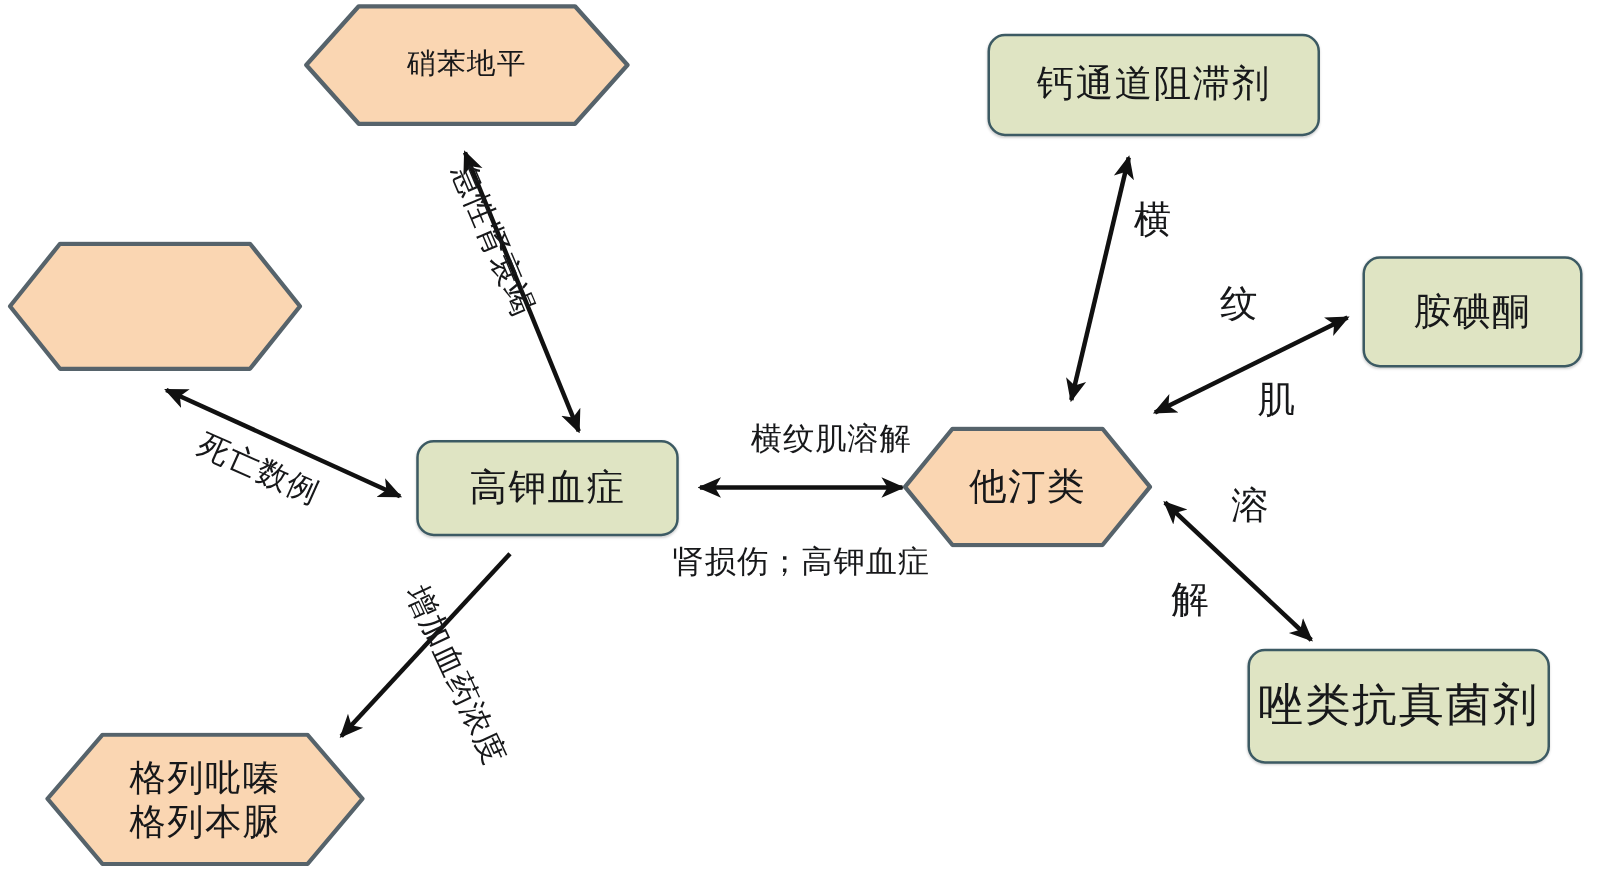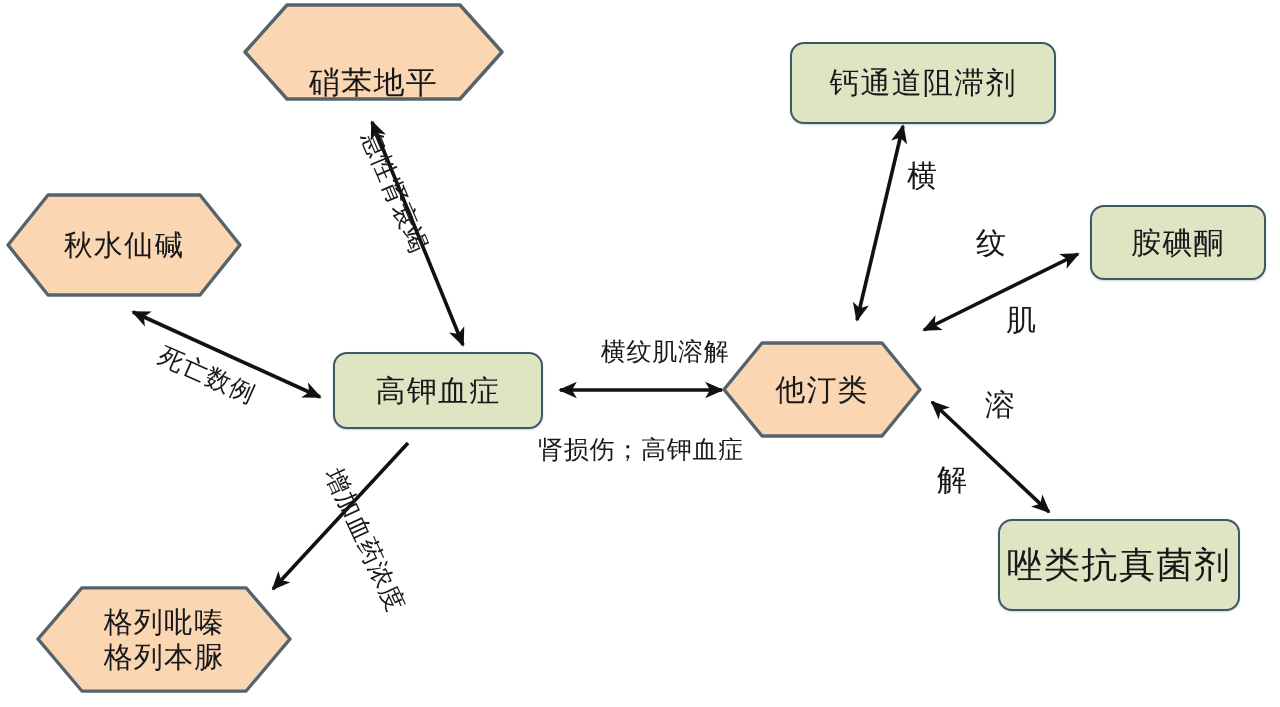--- a/index.html
+++ b/index.html
@@ -99,32 +99,31 @@
 
     <line x1="560" y1="390" x2="722" y2="390" stroke="#111111" stroke-width="3.6" marker-end="url(#ah-end)" marker-start="url(#ah-start)"></line>
 
     <line x1="857" y1="320" x2="903" y2="126" stroke="#111111" stroke-width="3.6" marker-end="url(#ah-end)" marker-start="url(#ah-start)"></line>
 
     <line x1="924" y1="330" x2="1078" y2="254" stroke="#111111" stroke-width="3.6" marker-end="url(#ah-end)" marker-start="url(#ah-start)"></line>
 
     <line x1="932" y1="402" x2="1049" y2="512" stroke="#111111" stroke-width="3.6" marker-end="url(#ah-end)" marker-start="url(#ah-start)"></line>
   </svg>
 
-  <div class="node hex" style="left:243px; top:3px; width:261px; height:98px; font-size:31px;align-items:flex-end;">
+  <div class="node hex" style="left:243px; top:3px; width:261px; height:98px; font-size:23px;">
     <svg class="hexshape" viewBox="0 0 261 98" preserveAspectRatio="none">
       <polygon points="44,2 217,2 259,49 217,96 44,96 2,49" fill="#fad6b2" stroke="#56636b" stroke-width="3.4" stroke-linejoin="round"></polygon>
     </svg>
     <span class="label">硝苯地平</span>
   </div>
 
   <div class="node hex" style="left:6px; top:193px; width:236px; height:104px; font-size:29px;">
     <svg class="hexshape" viewBox="0 0 236 104" preserveAspectRatio="none">
       <polygon points="42,2 194,2 234,52 194,102 42,102 2,52" fill="#fad6b2" stroke="#56636b" stroke-width="3.4" stroke-linejoin="round"></polygon>
     </svg>
-    <span class="label">秋水仙碱</span>
   </div>
 
   <div class="node rect" style="left:333px; top:352px; width:210px; height:77px; font-size:30px;">
     <span class="label">高钾血症</span>
   </div>
 
   <div class="node hex" style="left:36px; top:586px; width:256px; height:107px; font-size:29px;">
     <svg class="hexshape" viewBox="0 0 256 117" preserveAspectRatio="none">
       <polygon points="46,2 210,2 254,58 210,115 46,115 2,58" fill="#fad6b2" stroke="#56636b" stroke-width="3.4" stroke-linejoin="round"></polygon>
     </svg>
@@ -132,25 +131,25 @@
 格列本脲</span>
   </div>
 
   <div class="node hex" style="left:722px; top:341px; width:200px; height:97px; font-size:30px;">
     <svg class="hexshape" viewBox="0 0 200 97" preserveAspectRatio="none">
       <polygon points="40,2 160,2 198,48.5 160,95 40,95 2,48.5" fill="#fad6b2" stroke="#56636b" stroke-width="3.4" stroke-linejoin="round"></polygon>
     </svg>
     <span class="label">他汀类</span>
   </div>
 
-  <div class="node rect" style="left:790px; top:42px; width:266px; height:82px; font-size:30px;">
+  <div class="node rect" style="left:790px; top:27px; width:266px; height:82px; font-size:30px;">
     <span class="label">钙通道阻滞剂</span>
   </div>
 
-  <div class="node rect" style="left:1090px; top:205px; width:176px; height:75px; font-size:30px;">
+  <div class="node rect" style="left:1090px; top:205px; width:176px; height:89px; font-size:30px;">
     <span class="label">胺碘酮</span>
   </div>
 
   <div class="node rect" style="left:998px; top:519px; width:242px; height:92px; font-size:36px;">
     <span class="label">唑类抗真菌剂</span>
   </div>
 
   <div class="edge-label" style="left:395px; top:192px; font-size:25px; transform: translate(-50%,-50%) rotate(67deg);">急性肾衰竭</div>
 
   <div class="edge-label" style="left:207px; top:375px; font-size:25px; transform: translate(-50%,-50%) rotate(24deg);">死亡数例</div>

